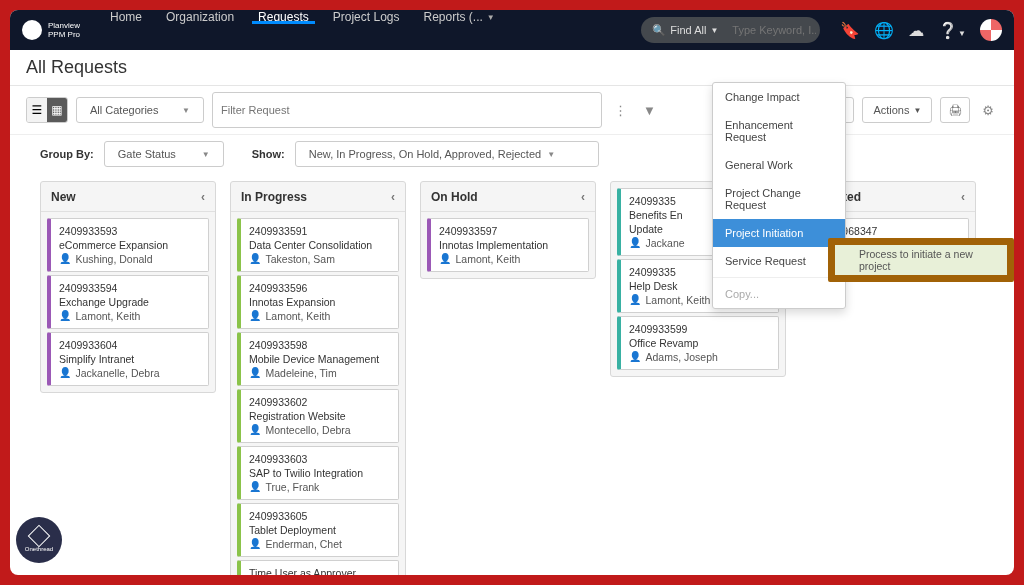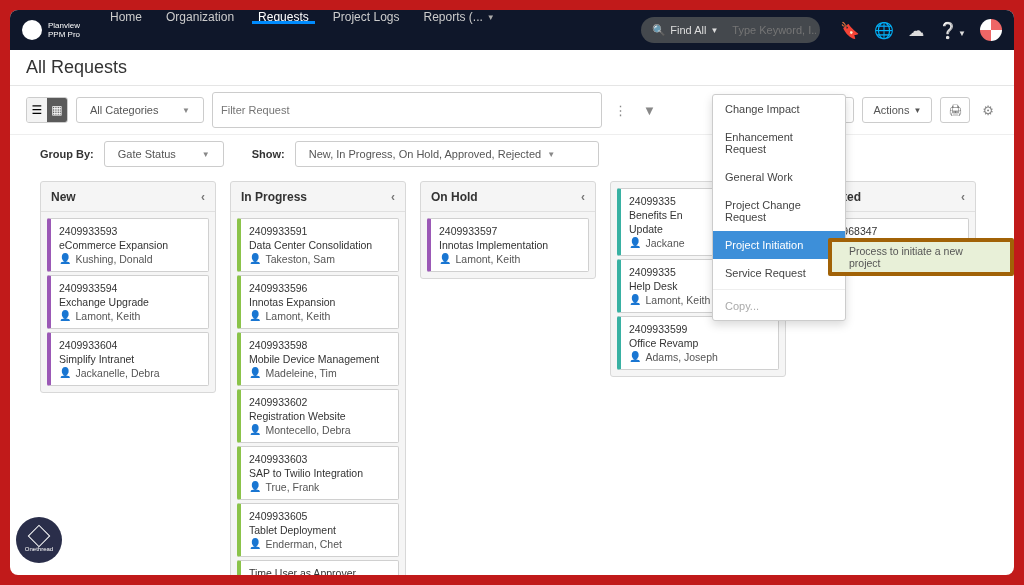--- a/index.html
+++ b/index.html
@@ -44,26 +44,26 @@
   .card { background:#fff; border:1px solid #d0d0d0; border-left:4px solid #aaa; border-radius:2px; padding:5px 8px; font-size:10.5px; color:#333; line-height:14px; }
   .card .id { color:#333; }
   .card .title { color:#333; }
   .card .owner { color:#555; display:flex; align-items:center; gap:4px; }
   .person-icon { font-size:10px; }
   .c-purple { border-left-color:#9b59b6; }
   .c-green { border-left-color:#8bc34a; }
   .c-teal { border-left-color:#39b1a3; }
   .c-pink { border-left-color:#e06a93; }
   .chev { font-size:12px; color:#777; cursor:pointer; }
-  .dropdown { position:absolute; top:84px; left:702px; width:134px; background:#fff; border:1px solid #ccc; border-radius:3px; box-shadow:0 4px 10px rgba(0,0,0,.15); z-index:10; font-size:11px; }
+  .dropdown { position:absolute; top:72px; left:702px; width:134px; background:#fff; border:1px solid #ccc; border-radius:3px; box-shadow:0 4px 10px rgba(0,0,0,.15); z-index:10; font-size:11px; }
   .dd-item { padding:8px 12px; color:#444; cursor:pointer; }
   .dd-item.highlight { background:#3d8fd9; color:#fff; }
   .dd-sep { border-top:1px solid #eee; margin:2px 0; }
   .dd-item.disabled { color:#aaa; }
-  .tooltip { position:absolute; top:228px; left:818px; background:#e8f0d8; border:4px solid #a16207; font-size:10.5px; padding:3px 17px; color:#555; border-radius:2px; z-index:11; }
+  .tooltip { position:absolute; top:228px; left:818px; background:#e8f0d8; border:7px solid #a16207; font-size:10.5px; padding:3px 24px; color:#555; border-radius:2px; z-index:11; }
   .onethread-badge { position:absolute; bottom:12px; left:6px; width:46px; height:46px; background:#2a2e4a; border-radius:50%; display:flex; flex-direction:column; align-items:center; justify-content:center; color:#fff; font-size:6px; z-index:20; }
   .onethread-badge .cube { width:16px; height:16px; border:1px solid #fff; transform:rotate(45deg); margin-bottom:2px; }
   .ghost-icon { position:absolute; right:10px; top:244px; width:16px; height:16px; color:#5c5; font-size:14px; z-index:5; }
 </style>
 </head>
 <body>
 <div class="app">
 
 <div class="topbar">
   <div class="logo-wrap">

